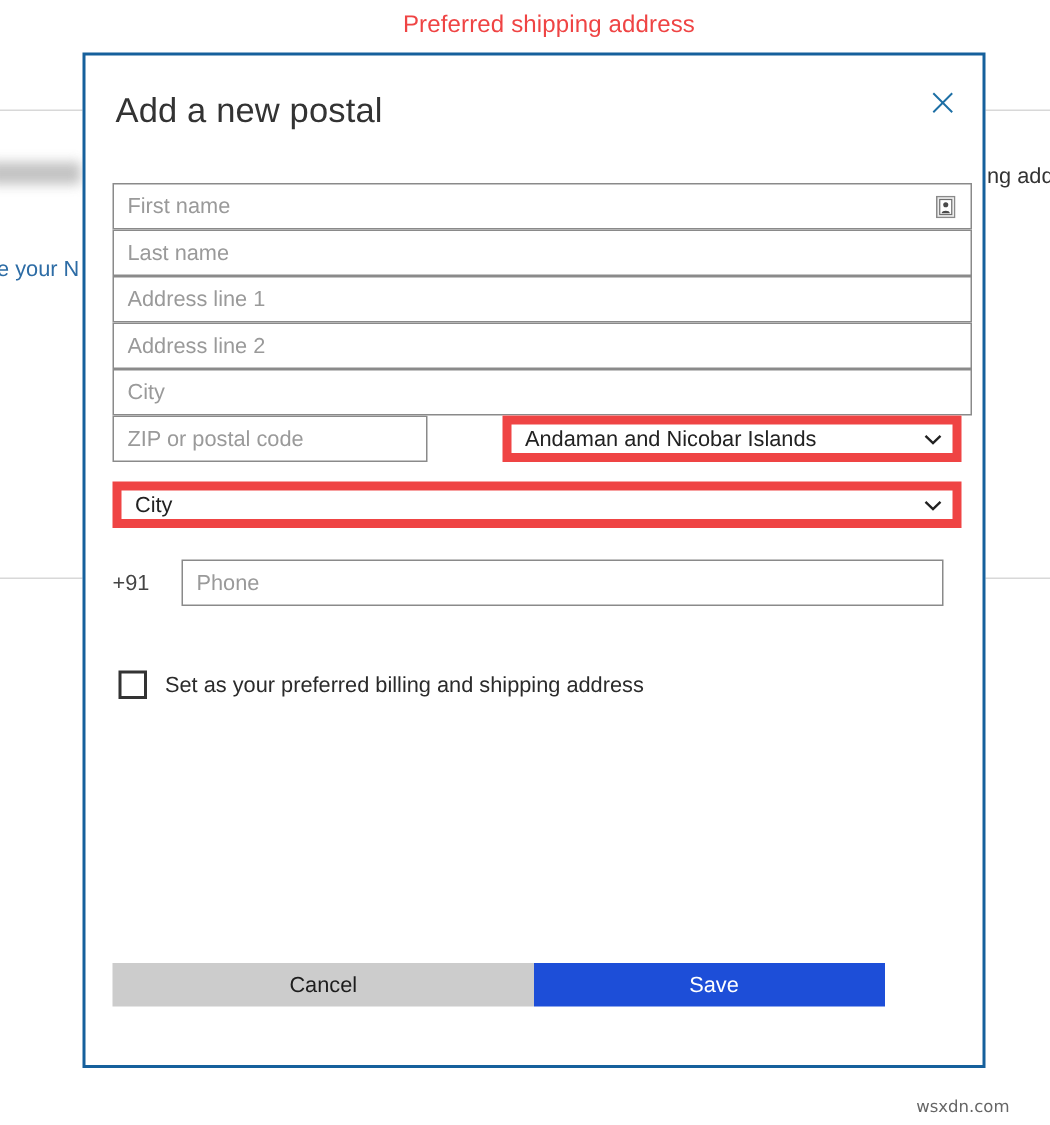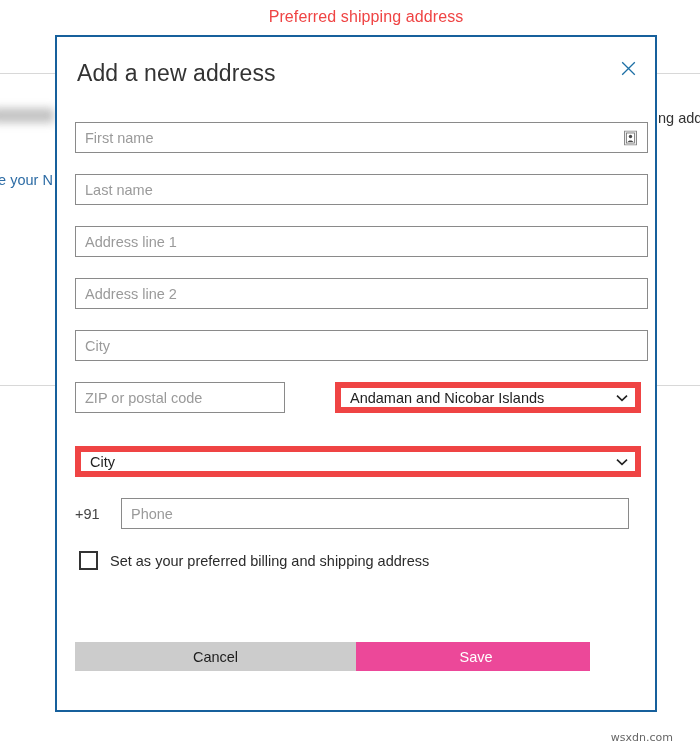--- a/index.html
+++ b/index.html
@@ -153,21 +153,20 @@
     top: 85px;
     width: 566px;
   }
 
   .fld {
     position: relative;
     width: 573px;
     height: 31px;
     border: 1px solid #8a8a8a;
     background: #ffffff;
-    margin-bottom: 21px;
   }
   .fld input {
     width: 100%;
     height: 100%;
     border: none;
     outline: none;
     background: transparent;
     padding: 0 9px;
     font-family: "Liberation Sans", sans-serif;
     font-size: 14.5px;
@@ -181,21 +180,21 @@
     top: 50%;
     transform: translateY(-50%);
     width: 13px;
     height: 15px;
     cursor: pointer;
   }
 
   .row { display: flex; align-items: center; }
 
   .fld.zip   { width: 210px; margin-right: 0; }
-  .row.zip-row { justify-content: space-between; margin-bottom: 33px; }
+  .row.zip-row { justify-content: space-between; margin-bottom: 13px; }
   .row.zip-row .fld { margin-bottom: 0; }
 
   .sel {
     position: relative;
     height: 31px;
     border: 6px solid #ef4444;
     background: #ffffff;
     display: flex;
     align-items: center;
     cursor: pointer;
@@ -222,21 +221,21 @@
     width: 46px;
     padding-right: 12px;
     font-size: 14.5px;
     color: #444444;
   }
   .fld.phone { width: 508px; margin-bottom: 0; }
 
   .check-row {
     display: flex;
     align-items: center;
-    margin-top: 22px;
+    margin-top: 43px;
     text-align: center;
   }
   .cbox {
     width: 19px;
     height: 19px;
     border: 2px solid #333333;
     background: #ffffff;
     margin-left: 4px;
     cursor: pointer;
     flex: 0 0 auto;
@@ -259,37 +258,37 @@
     height: 29px;
     border: none;
     font-family: "Liberation Sans", sans-serif;
     font-size: 14.5px;
     cursor: pointer;
     display: flex;
     align-items: center;
     justify-content: center;
   }
   .btn.cancel { width: 281px; background: #cccccc; color: #1d1d1d; }
-  .btn.save   { width: 234px; background: #ec4899; color: #ffffff; padding-left: 12px; }
+  .btn.save   { width: 234px; background: #1d4ed8; color: #ffffff; padding-left: 12px; }
 </style>
 </head>
 <body>
 
 <div id="page">
 
   <div class="bg-heading">Preferred shipping address</div>
   <div class="bg-rule top"></div>
   <div class="bg-rule bottom"></div>
   <div class="bg-blurred-name"></div>
   <div class="bg-text-left">ge your N</div>
   <div class="bg-text-right">ng add</div>
 
   <div class="modal">
 
-    <div class="modal-title">Add a new address</div>
+    <div class="modal-title">Add a new postal</div>
 
     <button class="close-btn" aria-label="Close">
       <svg width="15" height="15" viewBox="0 0 15 15">
         <path d="M1.2 1.2 L13.8 13.8 M13.8 1.2 L1.2 13.8" stroke="#1d6fa5" stroke-width="1.3" fill="none"></path>
       </svg>
     </button>
 
     <div class="form-area">
 
       <div class="fld">

